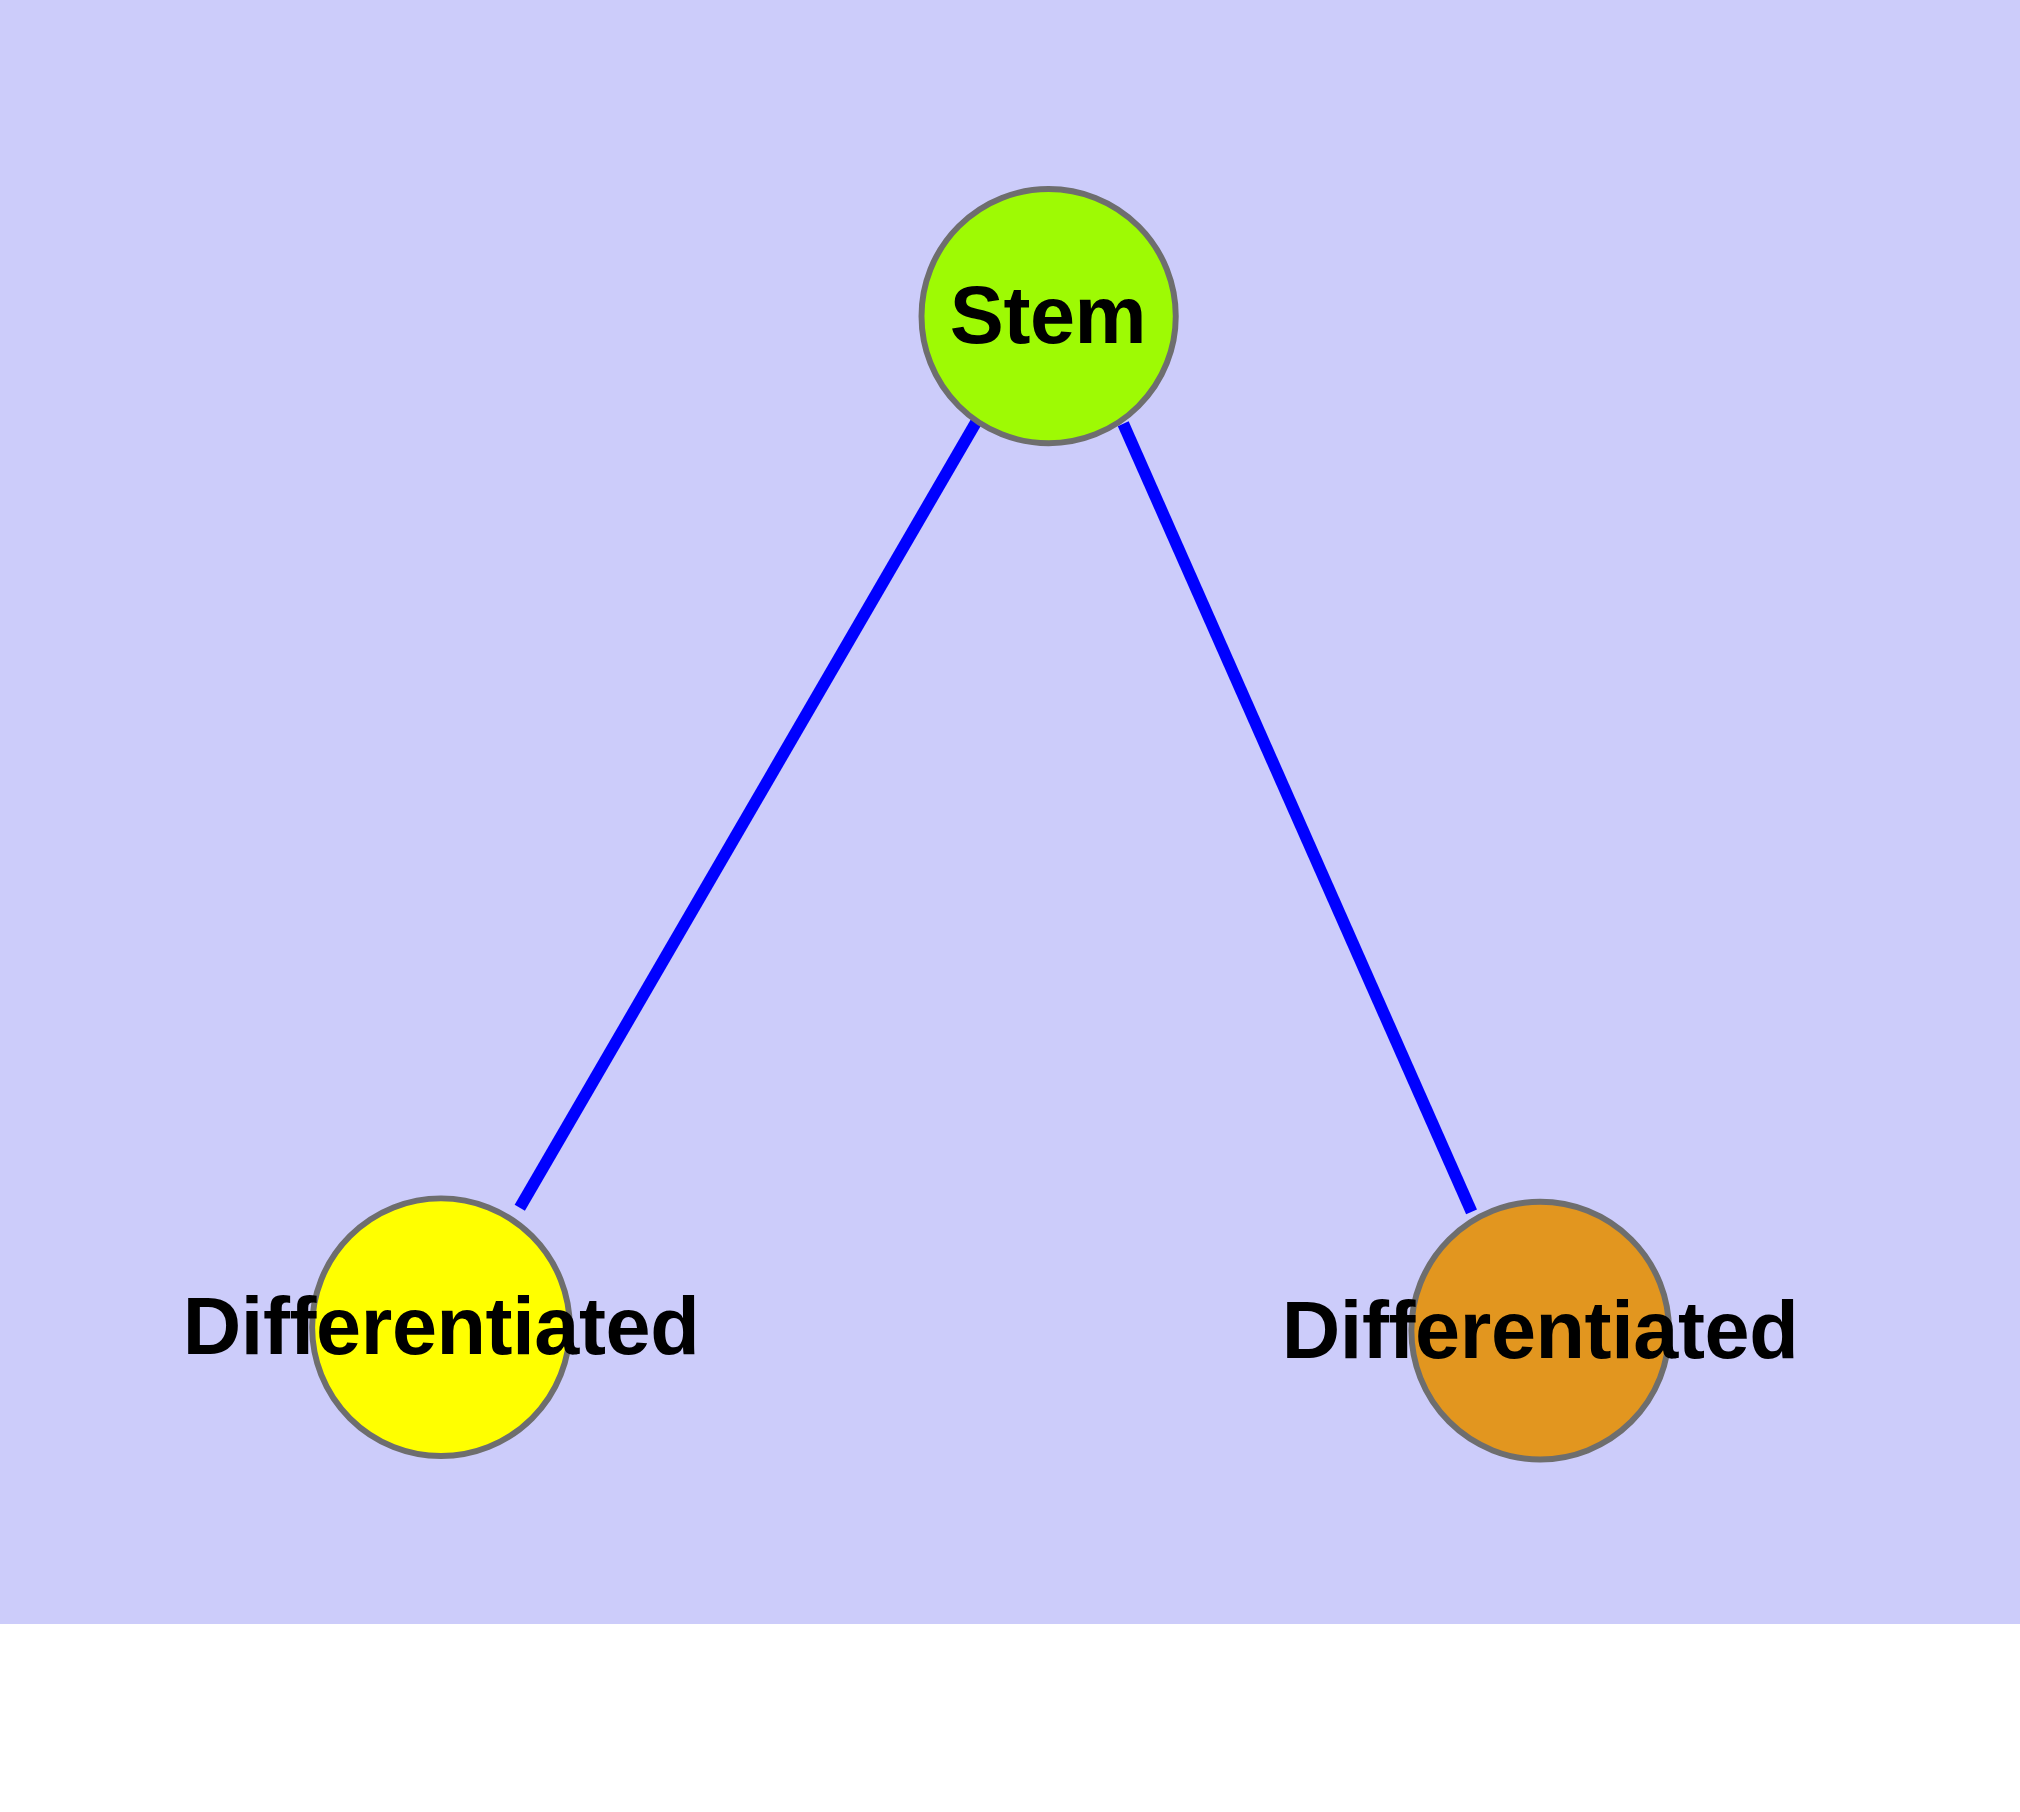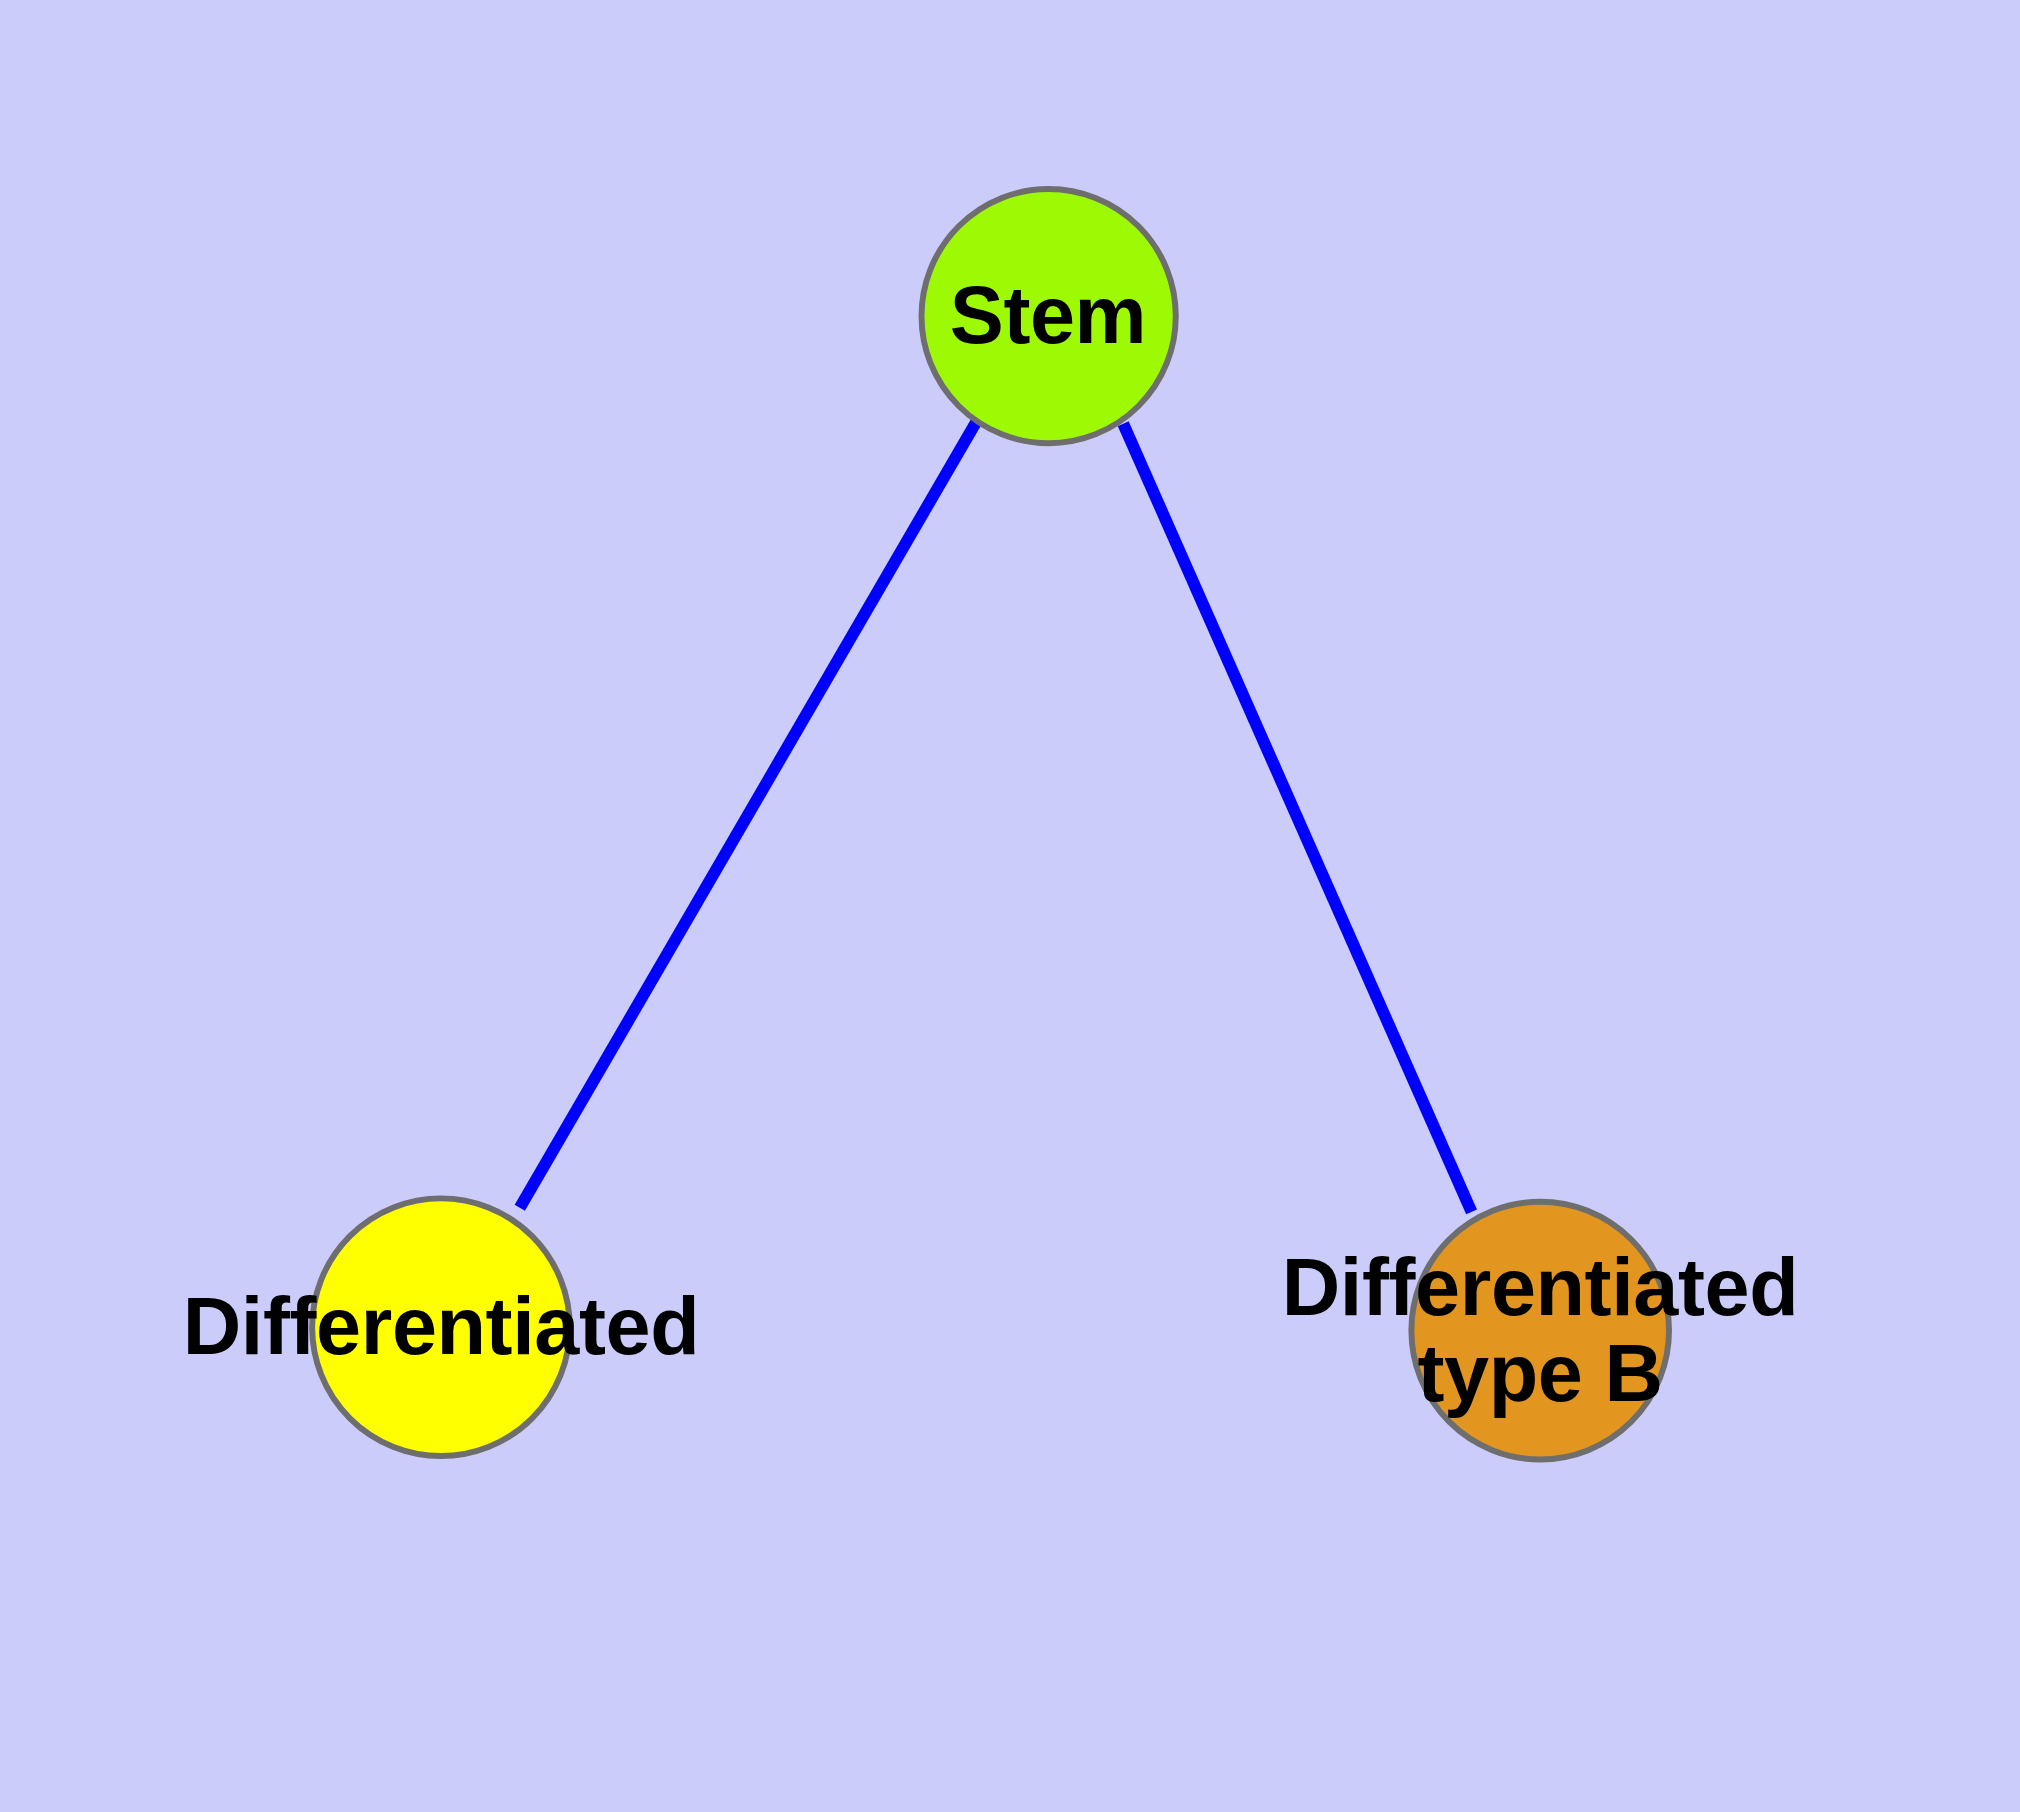--- a/index.html
+++ b/index.html
@@ -31,35 +31,35 @@
     line-height: 1.06;
     white-space: pre;
     pointer-events: none;
     transform: translate(-50%, -50%);
     letter-spacing: -0.4px;
   }
 </style>
 </head>
 <body>
 
-<div id="canvas" style="width: 2021px; height: 1812px; background: rgb(204, 204, 250);">
+<div id="canvas" style="width: 2021px; height: 1624px; background: rgb(204, 204, 250);">
 
   <svg id="graph-svg" viewBox="0 0 2384 2138" xmlns="http://www.w3.org/2000/svg">
     <rect id="bg-rect" x="0" y="0" width="2384" height="2138" fill="#ccccfa"></rect>
     <g id="edges-layer">
         <line x1="1152" y1="497" x2="613" y2="1425" stroke="#0000ff" stroke-width="14" stroke-linecap="butt"></line>
         <line x1="1325" y1="500" x2="1736" y2="1430" stroke="#0000ff" stroke-width="14" stroke-linecap="butt"></line>
       </g>
     <g id="nodes-layer">
         <circle cx="1237" cy="373" r="150" fill="#9efa04" stroke="#6e6e6e" stroke-width="7"></circle>
         <circle cx="520" cy="1566" r="152" fill="#ffff00" stroke="#6e6e6e" stroke-width="7"></circle>
         <circle cx="1817" cy="1570" r="152" fill="#e2961f" stroke="#6e6e6e" stroke-width="7"></circle>
       </g>
   </svg>
 
   <div id="labels-layer">
       <div class="node-label" style="left: 1048px; top: 316px; font-size: 81px; color: rgb(0, 0, 0);"><div>Stem</div></div>
       <div class="node-label" style="left: 441px; top: 1327px; font-size: 81px; color: rgb(0, 0, 0);"><div>Differentiated</div></div>
-      <div class="node-label" style="left: 1540px; top: 1331px; font-size: 81px; color: rgb(0, 0, 0);"><div>Differentiated</div><div>type B</div></div>
+      <div class="node-label" style="left: 1540px; top: 1331px; font-size: 81px; color: rgb(0, 0, 0);"><div>Differentiated</div></div>
     </div>
 
 </div>
 
 
 </body></html>

